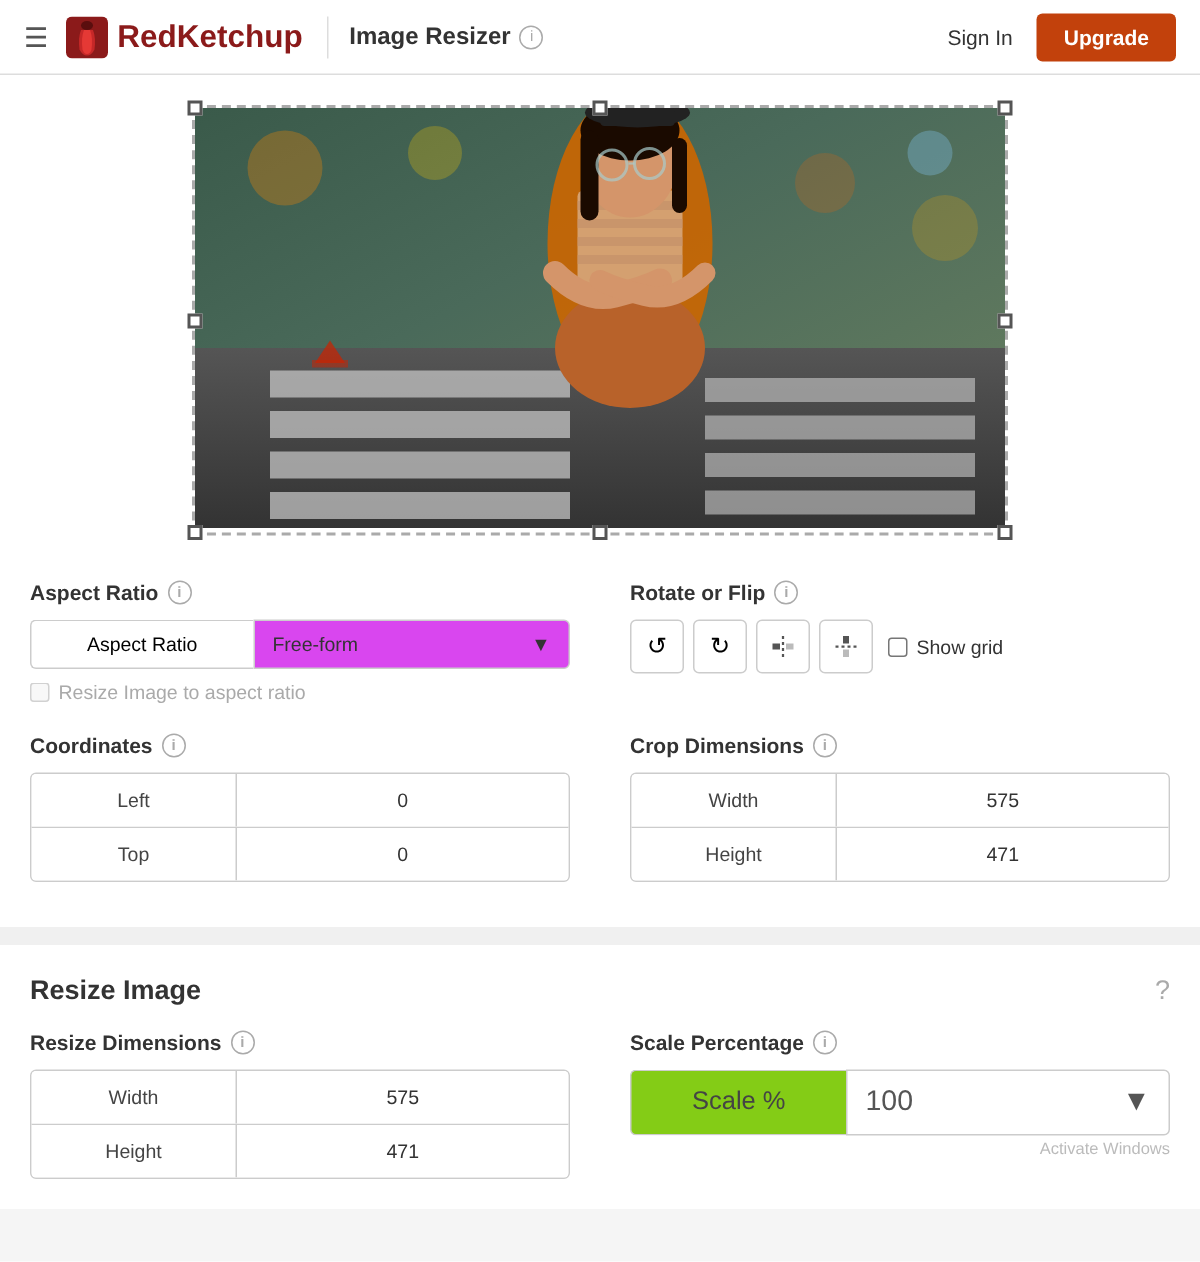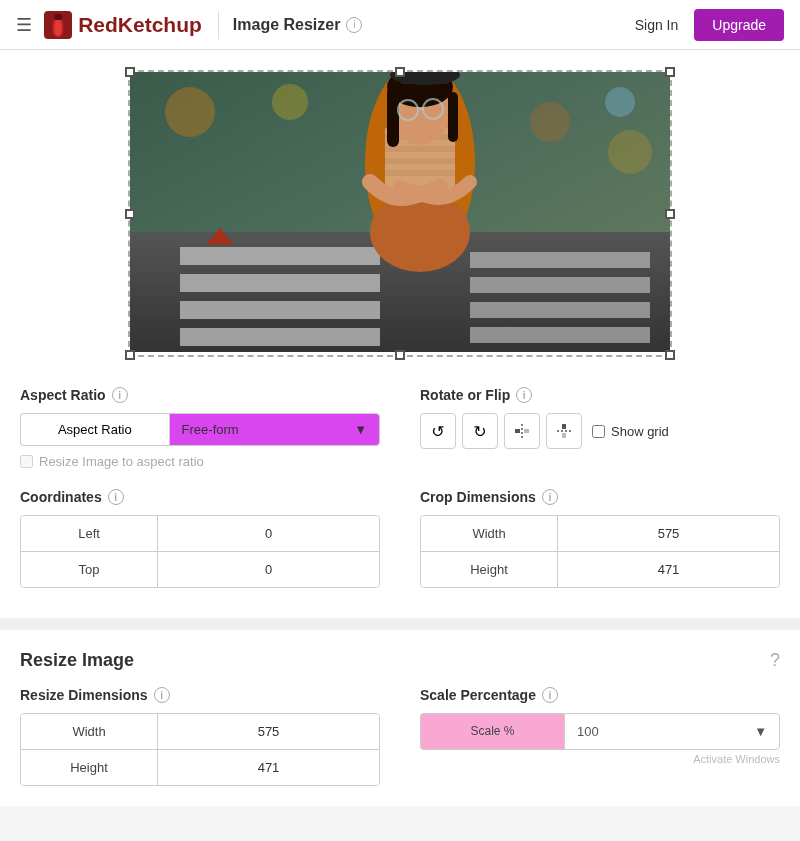--- a/index.html
+++ b/index.html
@@ -50,27 +50,27 @@
       font-size: 14px;
     }
     .header-spacer { flex: 1; }
     .header-signin {
       font-size: 14px;
       color: #333;
       cursor: pointer;
       margin-right: 16px;
     }
     .header-upgrade {
-      background: #a21caf;
+      background: #c2410c;
       color: #fff;
       border: none;
       border-radius: 4px;
       padding: 8px 18px;
       font-size: 14px;
-      font-weight: normal;
+      font-weight: bold;
       cursor: pointer;
     }
 
     
     .main-content {
       background: #fff;
       padding: 20px;
     }
 
     
@@ -264,34 +264,34 @@
       gap: 8px 40px;
     }
     .scale-dropdown-row {
       display: flex;
       gap: 0;
       margin-top: 0;
     }
     .scale-label-btn {
       flex: 0 0 40%;
       border: 1px solid #ccc;
-      background: #f9a8d4;
+      background: #84cc16;
       padding: 10px 12px;
-      font-size: 12px;
+      font-size: 17px;
       text-align: center;
       border-radius: 4px 0 0 4px;
       border-right: none;
       color: #444;
     }
     .scale-value-dropdown {
       flex: 1;
       border: 1px solid #ccc;
       background: #fff;
       padding: 10px 12px;
-      font-size: 13px;
+      font-size: 19px;
       border-radius: 0 4px 4px 0;
       display: flex;
       align-items: center;
       justify-content: space-between;
       cursor: pointer;
       color: #555;
     }
 
     .watermark-notice {
       font-size: 11px;

